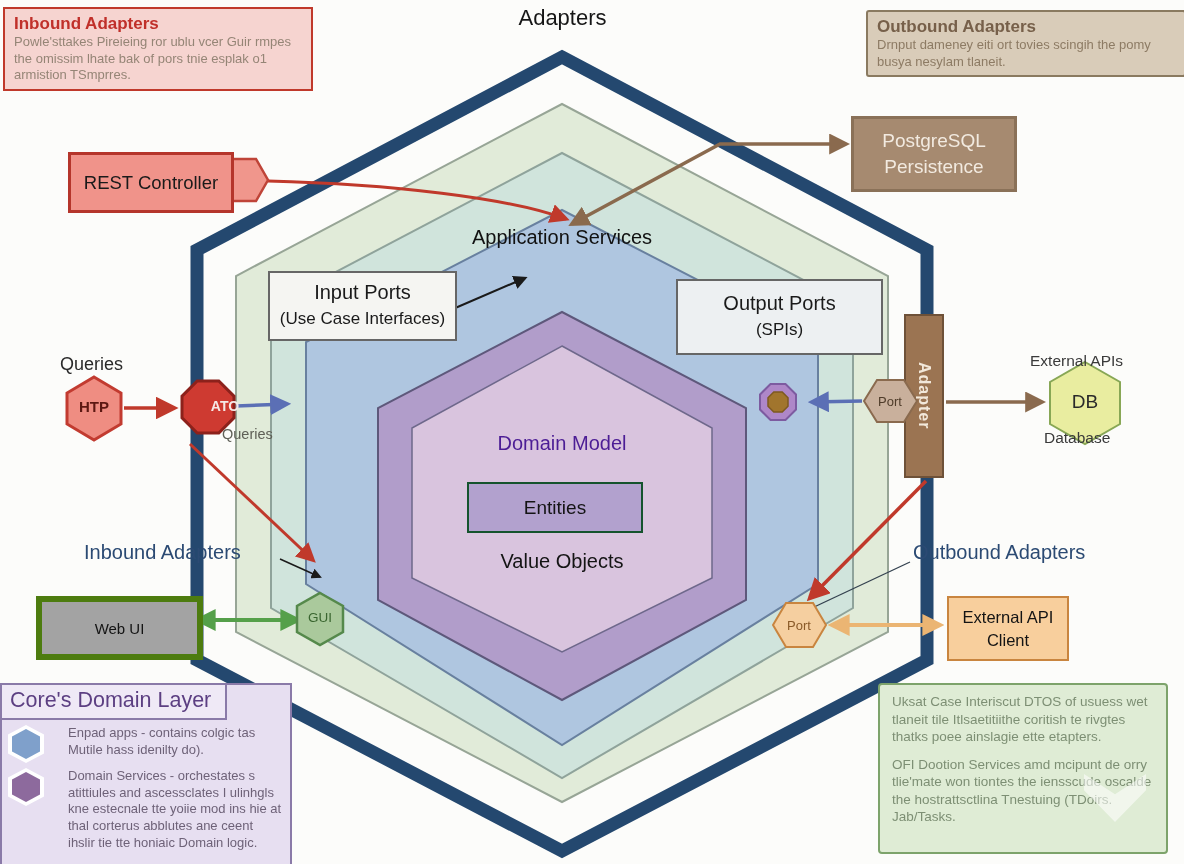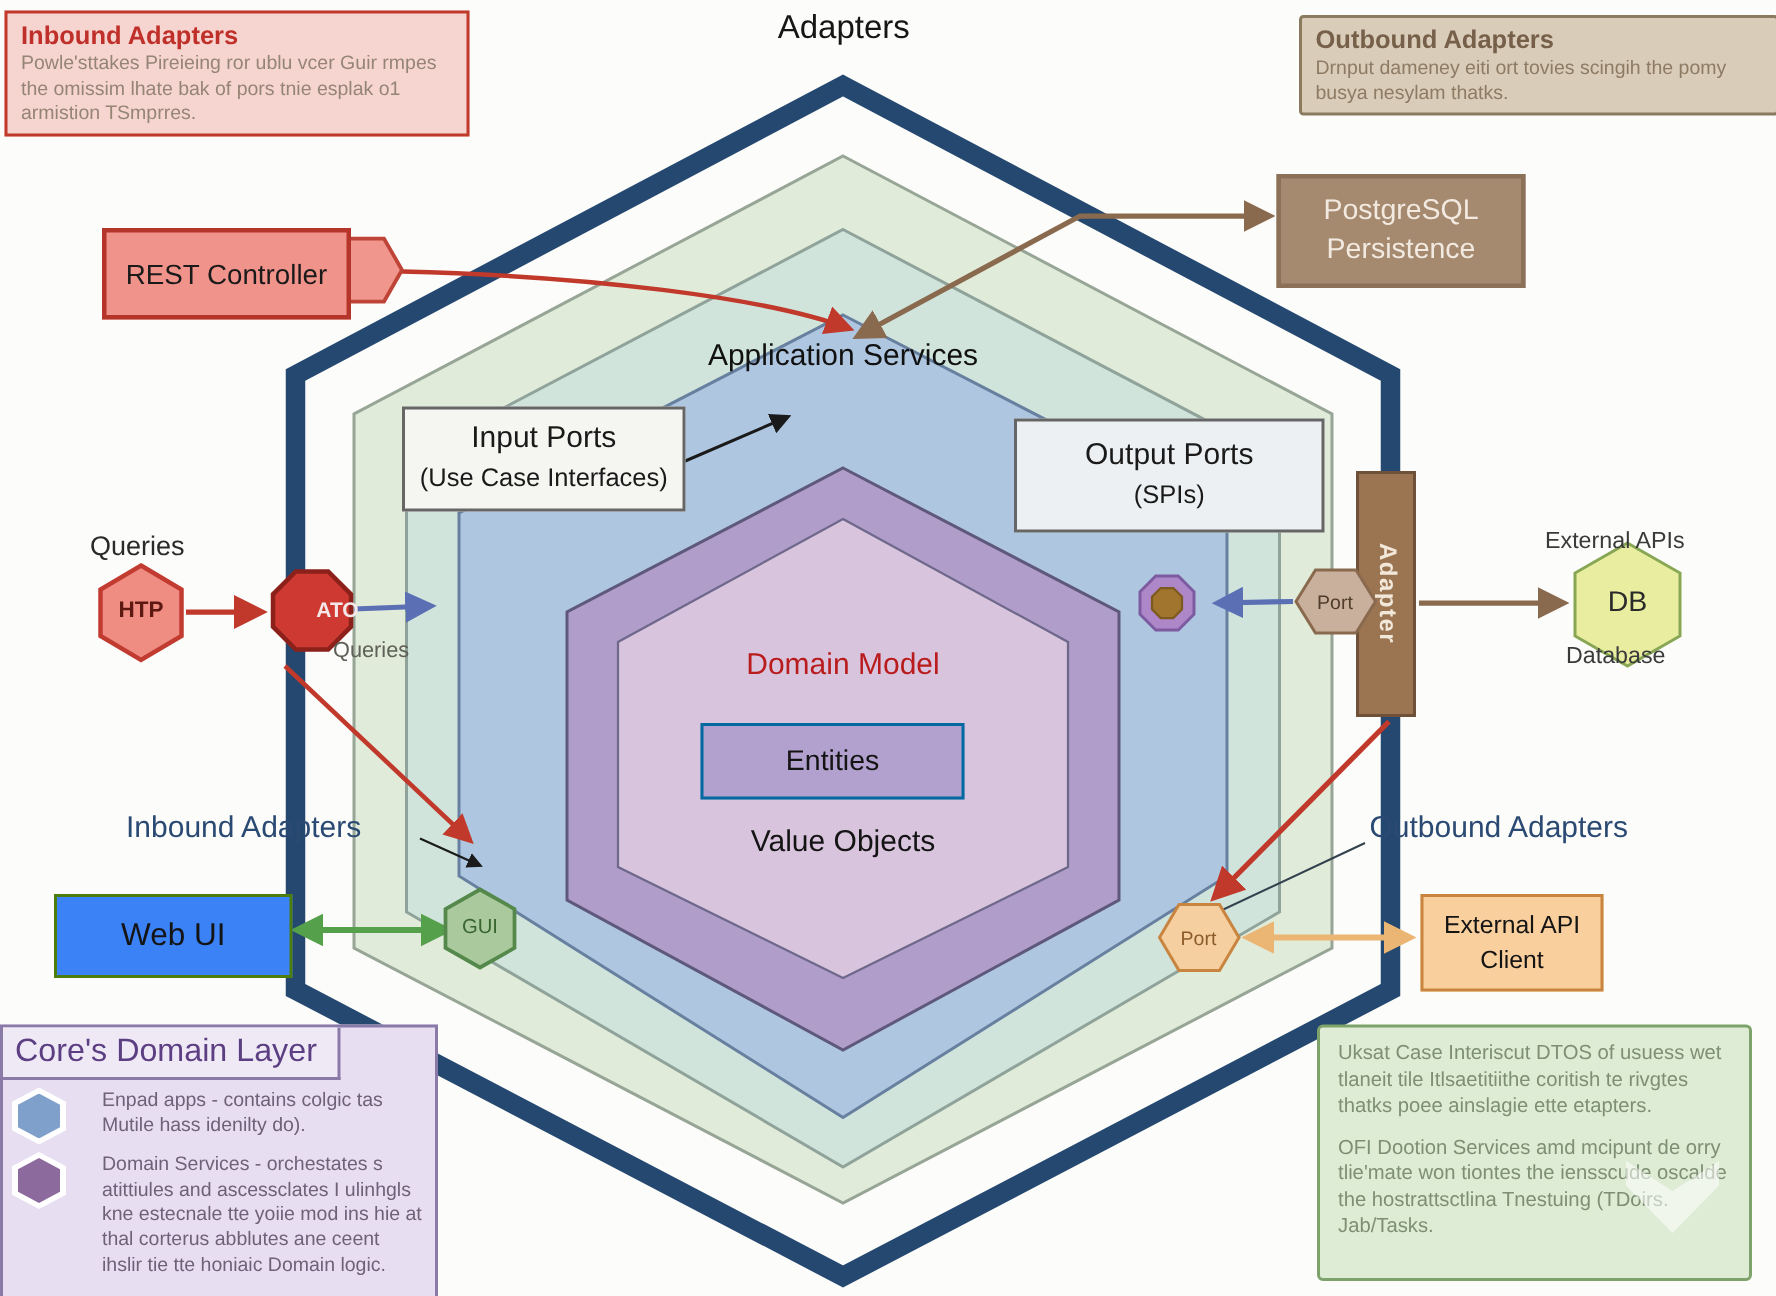--- a/index.html
+++ b/index.html
@@ -28,30 +28,30 @@
   .app-services{left:432px;top:226px;width:260px;font-size:20px;color:#111;text-align:center;}
 
   .ports-box{position:absolute;z-index:2;background:#F5F5F2;border:2px solid #666;text-align:center;}
   .in-ports{left:268px;top:271px;width:177px;padding:8px 4px 10px;}
   .out-ports{left:676px;top:279px;width:195px;padding:11px 4px 13px;background:#EDF0F2;}
   .ports-title{font-size:20px;color:#1a1a1a;}
   .ports-sub{font-size:17px;color:#1a1a1a;margin-top:4px;line-height:1.25;}
 
   .queries-l{left:60px;top:354px;font-size:18px;color:#2a2a2a;}
   .queries-s{left:222px;top:426px;font-size:14.5px;color:#5F6057;}
-  .domain-model{left:452px;top:432px;width:220px;font-size:20px;color:#b91c1c;text-align:center;}
-  .entities-box{left:467px;top:482px;width:172px;height:47px;background:#B2A1CE;border:2px solid #0369a1;
+  .domain-model{left:452px;top:432px;width:220px;font-size:20px;color:#4c1d95;text-align:center;}
+  .entities-box{left:467px;top:482px;width:172px;height:47px;background:#B2A1CE;border:2px solid #14532d;
                 font-size:19px;color:#141414;z-index:2;}
   .value-objects{left:452px;top:550px;width:220px;font-size:20px;color:#141414;text-align:center;}
 
   .inb-lbl{left:84px;top:541px;font-size:20px;color:#2B4A73;}
   .outb-lbl{left:913px;top:541px;font-size:20px;color:#2B4A73;}
 
-  .webui-box{left:36px;top:596px;width:155px;height:52px;background:#3b82f6;border:2px solid #4d7c0f;
-             font-size:21px;color:#141414;}
+  .webui-box{left:36px;top:596px;width:155px;height:52px;background:#a3a3a3;border:6px solid #4d7c0f;
+             font-size:15px;color:#141414;}
   .extapi-box{left:947px;top:596px;width:118px;height:61px;background:#F8CF9D;border:2px solid #C9853F;
               font-size:16.5px;color:#141414;line-height:1.35;}
 
   .hex-lbl{position:absolute;z-index:2;text-align:center;}
   .htp-lbl{left:68px;top:398px;width:52px;font-size:15px;font-weight:bold;color:#5D1812;}
   .ato-lbl{left:183px;top:398px;width:50px;font-size:14px;font-weight:bold;color:#F5E8E6;padding-left:17px;}
   .gui-lbl{left:298px;top:610px;width:44px;font-size:13.5px;color:#39652F;}
   .portdb-lbl{left:866px;top:394px;width:48px;font-size:13px;color:#4F3C2A;}
   .portapi-lbl{left:777px;top:618px;width:44px;font-size:13px;color:#8A5A28;}
   .db-lbl{left:1060px;top:391px;width:50px;font-size:19px;color:#2a2a2a;}
@@ -144,21 +144,21 @@
     <polygon points="1085,362 1120,382 1120,424 1085,444 1050,424 1050,382" fill="#E9EDA0" stroke="#88A755" stroke-width="2"></polygon>
   </svg>
 
   <div class="note note-inbound">
     <div class="note-title">Inbound Adapters</div>
     <div class="note-body">Powle'sttakes Pireieing ror ublu vcer Guir rmpes the omissim lhate bak of pors tnie esplak o1 armistion TSmprres.</div>
   </div>
   <div class="t title-main">Adapters</div>
   <div class="note note-outbound">
     <div class="note-title">Outbound Adapters</div>
-    <div class="note-body">Drnput dameney eiti ort tovies scingih the pomy busya nesylam thatks.</div>
+    <div class="note-body">Drnput dameney eiti ort tovies scingih the pomy busya nesylam tlaneit.</div>
   </div>
 
   <div class="t rest-box flexc">REST Controller</div>
   <div class="t pg-box flexc">PostgreSQL Persistence</div>
 
   <div class="t app-services">Application Services</div>
 
   <div class="ports-box in-ports">
     <div class="ports-title">Input Ports</div>
     <div class="ports-sub">(Use Case Interfaces)</div>

